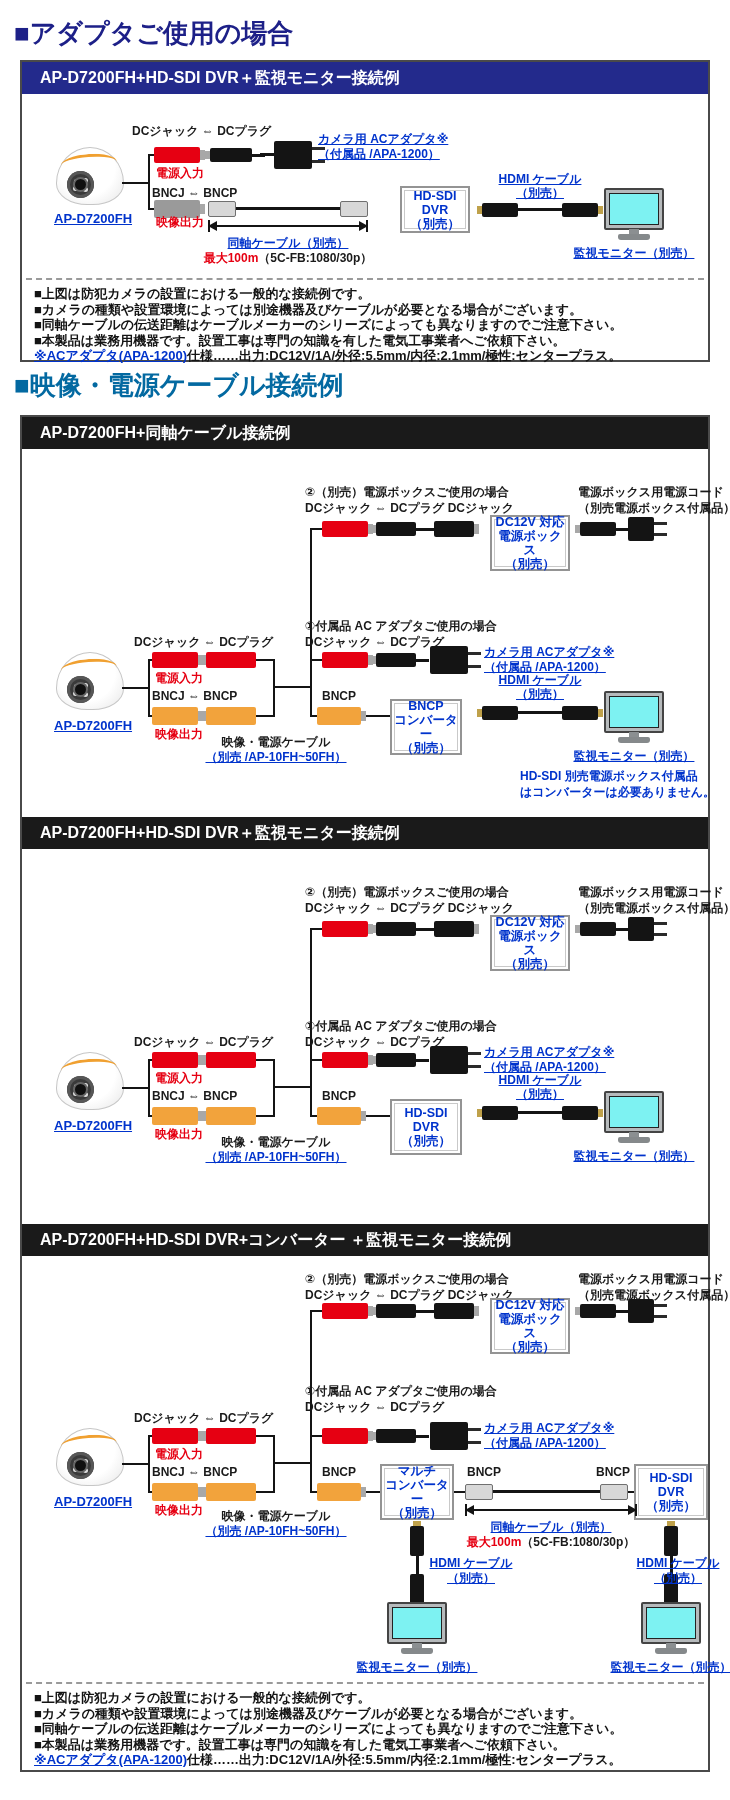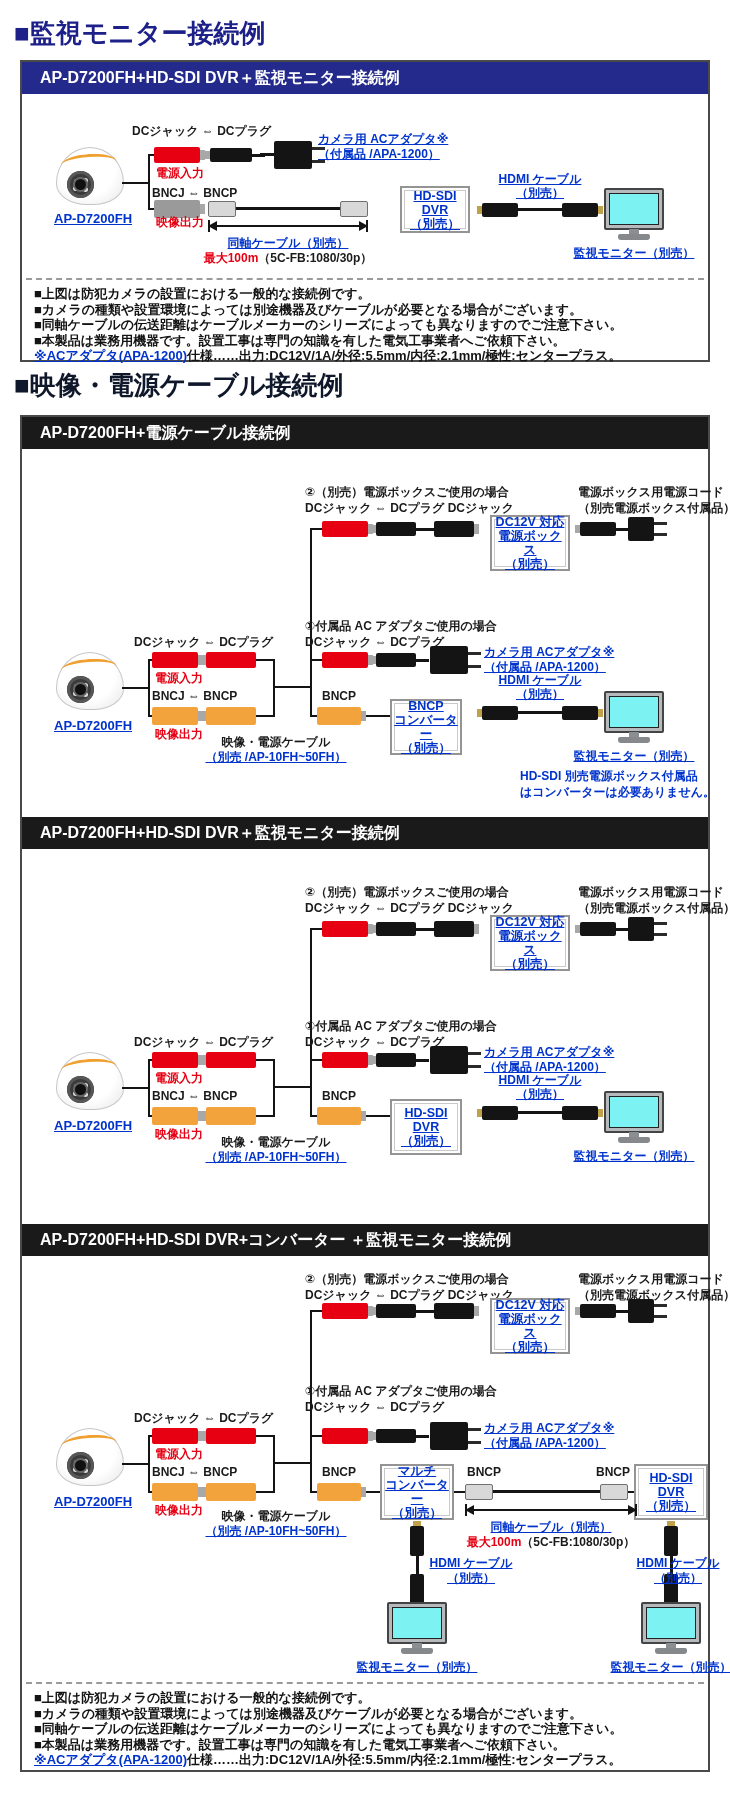--- a/index.html
+++ b/index.html
@@ -1,20 +1,20 @@
 <!DOCTYPE html>
 <html><head>
 <meta charset="utf-8">
 <style>
   html,body{margin:0;padding:0;background:#fff;}
   .page{position:relative;width:730px;height:1800px;background:#fff;overflow:hidden;
         font-family:"Liberation Sans","DejaVu Sans",sans-serif;}
   .h1{position:absolute;left:14px;font-weight:bold;font-size:26px;white-space:nowrap;}
   .h1.navy{color:#1d2088;}
-  .h1.blk-t{color:#0f172a;}
+  .h1.blk-t{color:#0369a1;}
   .box{position:absolute;left:20px;width:690px;border:2px solid #4a4a4a;background:#fff;box-sizing:border-box;}
   .bar{height:32px;line-height:32px;padding-left:18px;font-weight:bold;font-size:16px;color:#fff;white-space:nowrap;}
   .bar.nav{background:#232a8c;}
   .bar.drk{background:#1a1a1a;}
   .diag{position:relative;width:100%;}
   .dashed{border-top:2px dashed #9a9a9a;margin:0 4px;}
   .notes{padding:6px 12px 0;}
   .nl{font-weight:bold;font-size:13px;line-height:15.5px;color:#141414;white-space:nowrap;}
   .lbl{position:absolute;font-weight:bold;font-size:12px;line-height:14px;color:#1a1a1a;white-space:nowrap;}
   .blue{color:#0033cc;}
@@ -36,21 +36,21 @@
   .acadp::before{top:6px;}
   .acadp::after{bottom:6px;}
   .pplug{position:absolute;width:26px;height:24px;background:#141414;border-radius:2px;}
   .pplug::before,.pplug::after{content:"";position:absolute;left:100%;width:13px;height:3px;background:#2a2a2a;}
   .pplug::before{top:5px;}
   .pplug::after{bottom:5px;}
   .bncm{position:absolute;width:28px;height:16px;background:#d8d8d8;border:1px solid #707070;border-radius:2px;box-sizing:border-box;}
   .devbox{position:absolute;background:#fff;border:2px solid #949494;box-shadow:inset 0 0 0 2px #fff,inset 0 0 0 3px #c9c9c9;
           display:flex;flex-direction:column;align-items:center;justify-content:center;
           font-weight:bold;font-size:12.5px;line-height:14px;color:#0033cc;text-align:center;box-sizing:border-box;}
-  .devbox div{text-decoration:underline;}
+  .devbox div{}
   .hdmi{position:absolute;width:36px;height:14px;background:#141414;border-radius:2px;}
   .hdmi.gold-l::before{content:"";position:absolute;right:100%;top:3px;width:5px;height:8px;background:#bfa14a;}
   .hdmi.gold-r::after{content:"";position:absolute;left:100%;top:3px;width:5px;height:8px;background:#bfa14a;}
   .hdmiv{position:absolute;width:14px;height:30px;background:#141414;border-radius:2px;}
   .hdmiv.gold-t::before{content:"";position:absolute;bottom:100%;left:3px;width:8px;height:5px;background:#bfa14a;}
   .hdmiv.gold-b::after{content:"";position:absolute;top:100%;left:3px;width:8px;height:5px;background:#bfa14a;}
   .monitor{position:absolute;width:60px;height:56px;}
   .mon-scr{width:60px;height:42px;background:#b6babc;border:2px solid #444;border-radius:2px;box-sizing:border-box;padding:3px;}
   .mon-scr i{display:block;width:100%;height:100%;background:#7df2f2;border:1px solid #222;box-sizing:border-box;}
   .mon-neck{width:10px;height:5px;background:#8b8f91;margin:-1px auto 0;}
@@ -65,21 +65,21 @@
   .meas{position:absolute;height:2px;background:#141414;}
   .meas::before{content:"";position:absolute;left:0;top:-4px;border-top:5px solid transparent;border-bottom:5px solid transparent;border-right:9px solid #141414;}
   .meas::after{content:"";position:absolute;right:0;top:-4px;border-top:5px solid transparent;border-bottom:5px solid transparent;border-left:9px solid #141414;}
   .tick{position:absolute;width:2px;height:12px;background:#141414;}
 </style>
 </head>
 <body>
 
 <div class="page">
 
-  <div class="h1 navy" style="top:16px">■監視モニター接続例</div>
+  <div class="h1 navy" style="top:16px">■アダプタご使用の場合</div>
 
   <div class="box" style="top:60px;height:302px">
     <div class="bar nav">AP-D7200FH+HD-SDI DVR＋監視モニター接続例</div>
     <div class="diag" style="height:184px">
       <div class="camera" style="left:34px;top:53px">
         <div class="cam-dome"></div>
         <div class="cam-ring"></div>
         <div class="cam-lens"></div>
       </div>
       <div class="lbl blue u" style="left:32px;top:118px;font-size:13px">AP-D7200FH</div>
@@ -132,21 +132,21 @@
       <div class="nl">■同軸ケーブルの伝送距離はケーブルメーカーのシリーズによっても異なりますのでご注意下さい。</div>
       <div class="nl">■本製品は業務用機器です。設置工事は専門の知識を有した電気工事業者へご依頼下さい。</div>
       <div class="nl"><span class="blue u">※ACアダプタ(APA-1200)</span><span>仕様……出力:DC12V/1A/外径:5.5mm/内径:2.1mm/極性:センタープラス。</span></div>
     </div>
   </div>
 
   <div class="h1 blk-t" style="top:368px">■映像・電源ケーブル接続例</div>
 
   <div class="box" style="top:415px;height:1357px">
 
-    <div class="bar drk">AP-D7200FH+電源ケーブル接続例</div>
+    <div class="bar drk">AP-D7200FH+同軸ケーブル接続例</div>
 
     <div class="diag" style="height:368px">
       <div class="lbl" style="left:283px;top:36px">②（別売）電源ボックスご使用の場合</div>
       <div class="lbl" style="left:283px;top:52px">DCジャック ⇔ DCプラグ DCジャック</div>
       <div class="w" style="left:288px;top:79px;width:12px;height:2px"></div>
       <div class="w" style="left:288px;top:79px;width:2px;height:189px"></div>
       <div class="conn red tip-r" style="left:300px;top:72px;width:46px"></div>
       <div class="conn blk tip-l stem-r" style="left:354px;top:73px;width:40px;height:14px"></div>
       <div class="conn blk tip-r stem-l" style="left:412px;top:72px;width:40px"></div>
       <div class="devbox" style="left:468px;top:66px;width:80px;height:56px">

